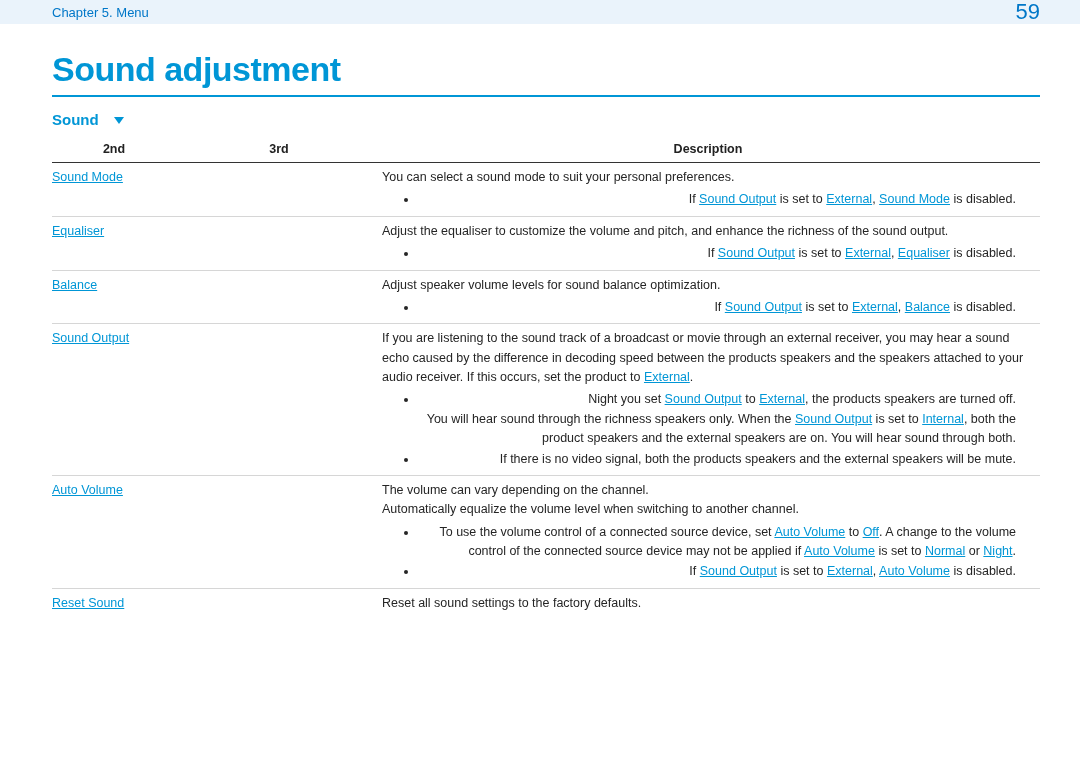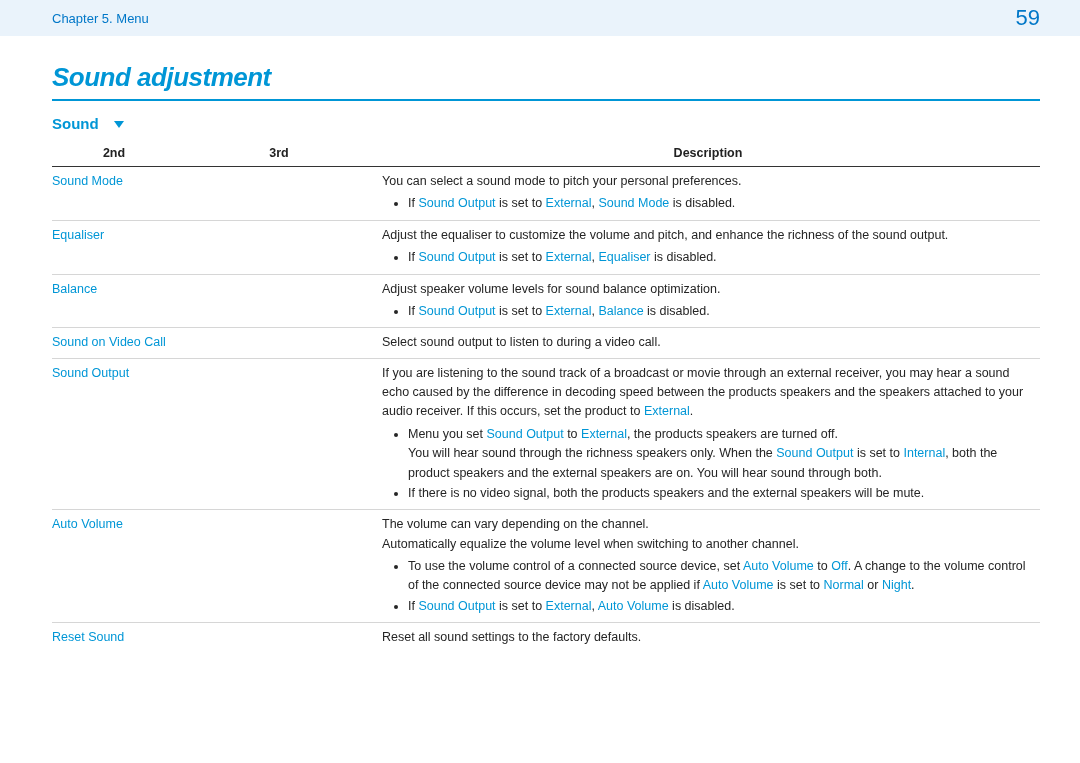--- a/index.html
+++ b/index.html
@@ -16,44 +16,43 @@
   body {
     width: 1080px;
     height: 763px;
     font-family: Arial, Helvetica, sans-serif;
     font-size: 13px;
     color: var(--text);
     background: #fff;
   }
   .header-bar {
     background: var(--header-bg);
-    height: 36px;
+    height: 24px;
     display: flex;
     align-items: center;
     justify-content: space-between;
     padding: 0 40px 0 52px;
   }
   .breadcrumb {
     color: var(--accent2);
     font-size: 13px;
   }
   .page-number {
     color: var(--accent2);
     font-size: 22px;
   }
   .content {
     padding: 26px 40px 0 52px;
   }
   h1.section-title {
     color: var(--accent);
-    font-size: 26px;
+    font-size: 34px;
     font-weight: 700;
     margin: 0 0 6px 0;
     letter-spacing: -0.5px;
-    font-style: italic;
   }
   .section-rule {
     border: none;
     border-top: 2px solid var(--accent);
     margin: 0 0 14px 0;
   }
   .sound-heading {
     color: var(--accent);
     font-size: 15px;
     font-weight: 700;
@@ -84,29 +83,30 @@
   }
   table.settings td {
     padding: 5px 6px 5px 0;
     border-bottom: 1px solid var(--row);
     vertical-align: top;
     line-height: 1.55;
   }
   table.settings tr.last td { border-bottom: none; }
   .col-2nd { width: 130px; }
   .col-3rd { width: 200px; }
-  .accent { color: var(--accent); }
+  .accent { color: var(--accent); text-decoration: underline; }
   ul.notes {
     margin: 3px 0 0 0;
     padding-left: 18px;
   }
   ul.notes li {
     list-style-type: disc;
-    margin: 1px 8px;
+    margin: 1px 18px;
     line-height: 1.55;
+    text-align: right;
   }
 </style>
 </head>
 <body>
 
 <div class="header-bar">
   <span class="breadcrumb">Chapter 5. Menu</span>
   <span class="page-number">59</span>
 </div>
 
@@ -131,21 +131,21 @@
         <th>3rd</th>
         <th>Description</th>
       </tr>
     </thead>
     <tbody>
 
       <tr>
         <td class="accent">Sound Mode</td>
         <td></td>
         <td>
-          <div>You can select a sound mode to pitch your personal preferences.</div>
+          <div>You can select a sound mode to suit your personal preferences.</div>
           <ul class="notes">
             <li>
               <span>If </span><span class="accent">Sound Output</span><span> is set to </span><span class="accent">External</span><span>, </span><span class="accent">Sound Mode</span><span> is disabled.</span>
             </li>
           </ul>
         </td>
       </tr>
 
       <tr>
         <td class="accent">Equaliser</td>
@@ -167,36 +167,31 @@
           <div>Adjust speaker volume levels for sound balance optimization.</div>
           <ul class="notes">
             <li>
               <span>If </span><span class="accent">Sound Output</span><span> is set to </span><span class="accent">External</span><span>, </span><span class="accent">Balance</span><span> is disabled.</span>
             </li>
           </ul>
         </td>
       </tr>
 
 
-      <tr>
-        <td class="accent">Sound on Video Call</td>
-        <td></td>
-        <td>Select sound output to listen to during a video call.</td>
-      </tr>
 
       <tr>
         <td class="accent">Sound Output</td>
         <td></td>
         <td>
           <div>
             <span>If you are listening to the sound track of a broadcast or movie through an external receiver, you may hear a sound echo caused by the difference in decoding speed between the products speakers and the speakers attached to your audio receiver. If this occurs, set the product to </span><span class="accent">External</span><span>.</span>
           </div>
           <ul class="notes">
             <li>
-              <span>Menu you set </span><span class="accent">Sound Output</span><span> to </span><span class="accent">External</span><span>, the products speakers are turned off.</span><br>
+              <span>Night you set </span><span class="accent">Sound Output</span><span> to </span><span class="accent">External</span><span>, the products speakers are turned off.</span><br>
               <span>You will hear sound through the richness speakers only. When the </span><span class="accent">Sound Output</span><span> is set to </span><span class="accent">Internal</span><span>, both the product speakers and the external speakers are on. You will hear sound through both.</span>
             </li>
             <li>If there is no video signal, both the products speakers and the external speakers will be mute.</li>
           </ul>
         </td>
       </tr>
 
       <tr>
         <td class="accent">Auto Volume</td>
         <td></td>

